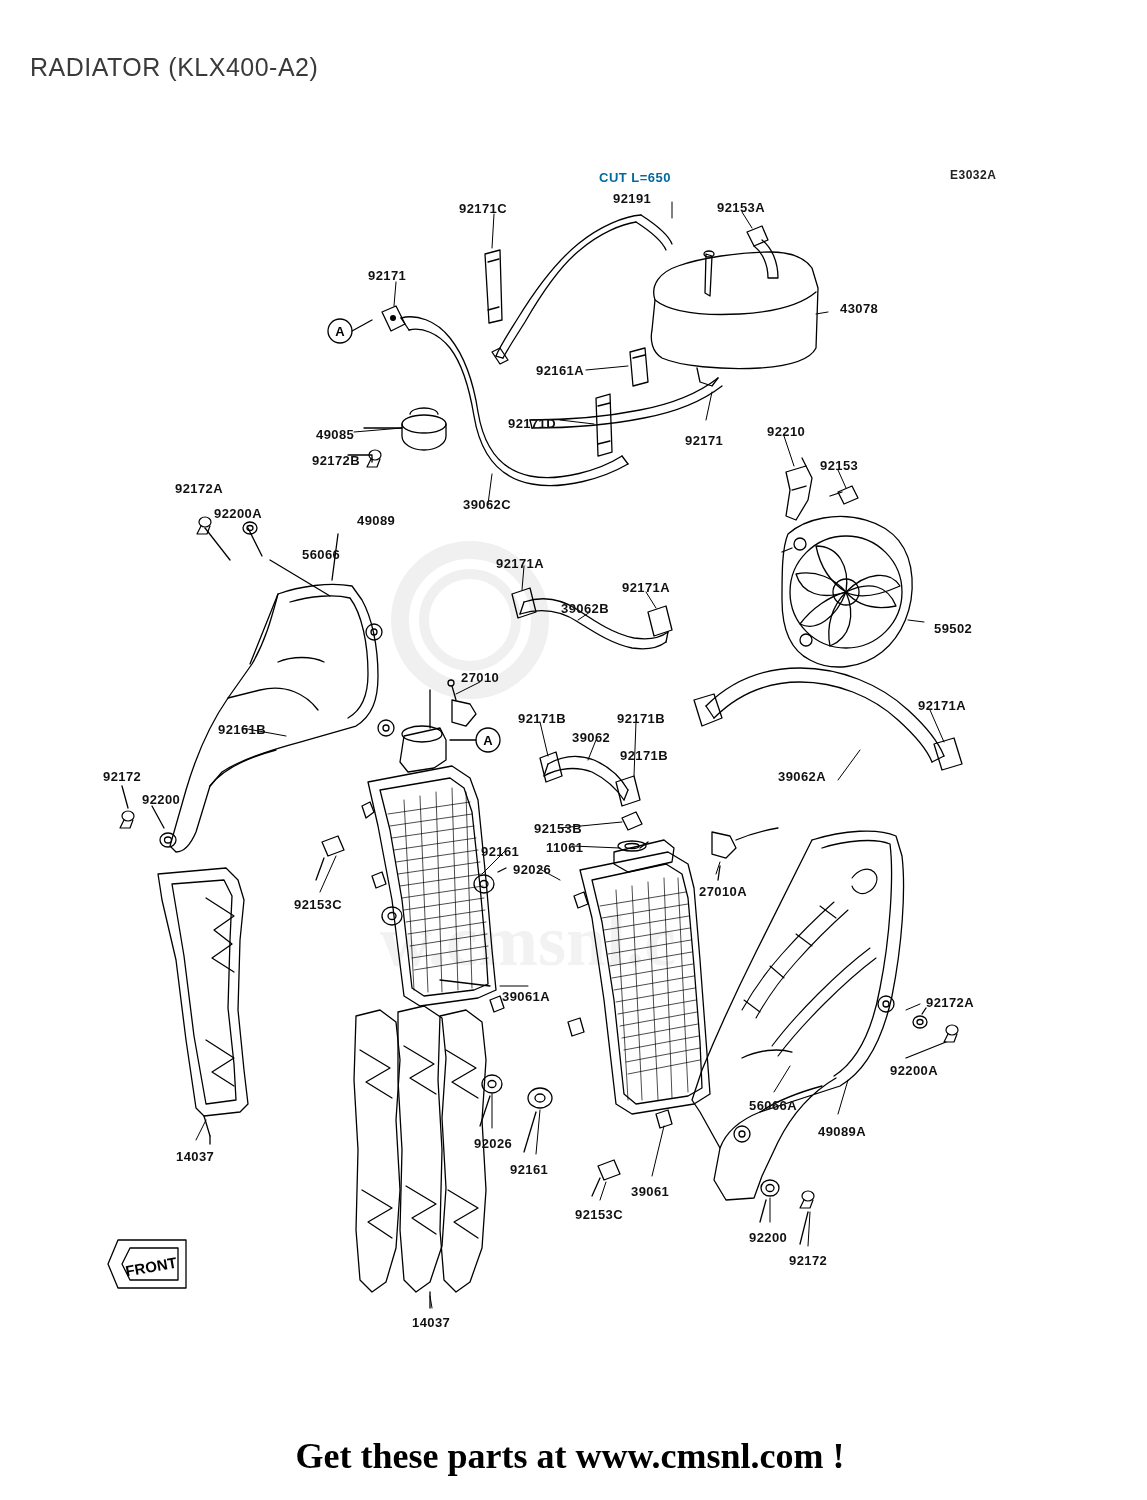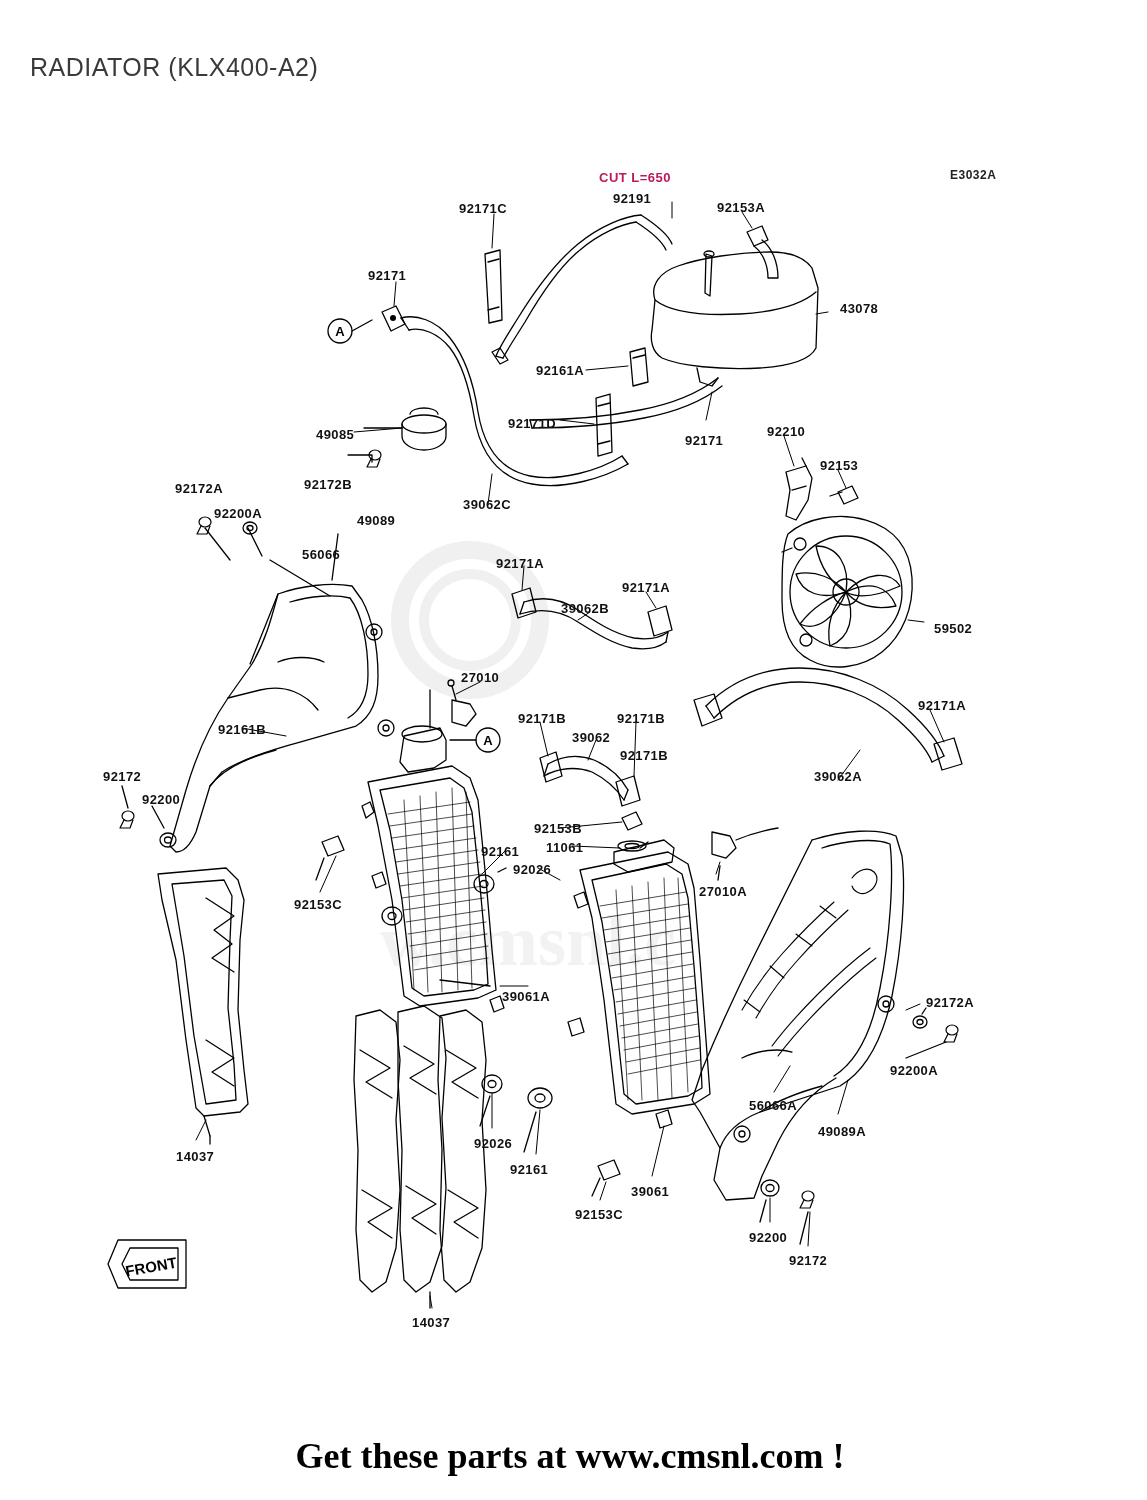--- a/index.html
+++ b/index.html
@@ -60,21 +60,21 @@
     letter-spacing: 0.4px;
     color: #111;
     white-space: nowrap;
   }
   .cut-label {
     position: absolute;
     font-size: 13px;
     font-weight: bold;
     font-family: "Liberation Sans", sans-serif;
     letter-spacing: 0.5px;
-    color: #be185d;
+    color: #0369a1;
     white-space: nowrap;
   }
   #art {
     position: absolute;
     left: 0;
     top: 0;
     width: 1147px;
     height: 1500px;
     pointer-events: none;
   }
@@ -457,39 +457,39 @@
       <div class="callout" style="left: 459px; top: 201px;">92171C</div>
       <div class="callout" style="left: 613px; top: 191px;">92191</div>
       <div class="callout" style="left: 717px; top: 200px;">92153A</div>
       <div class="callout" style="left: 368px; top: 268px;">92171</div>
       <div class="callout" style="left: 840px; top: 301px;">43078</div>
       <div class="callout" style="left: 536px; top: 363px;">92161A</div>
       <div class="callout" style="left: 508px; top: 416px;">92171D</div>
       <div class="callout" style="left: 685px; top: 433px;">92171</div>
       <div class="callout" style="left: 767px; top: 424px;">92210</div>
       <div class="callout" style="left: 316px; top: 427px; text-align: right;">49085</div>
-      <div class="callout" style="left: 304px; top: 453px; margin-top: 24px;">92172B</div>
+      <div class="callout" style="left: 312px; top: 453px;">92172B</div>
       <div class="callout" style="left: 820px; top: 458px;">92153</div>
       <div class="callout" style="left: 175px; top: 481px;">92172A</div>
       <div class="callout" style="left: 214px; top: 506px;">92200A</div>
       <div class="callout" style="left: 463px; top: 497px;">39062C</div>
       <div class="callout" style="left: 357px; top: 513px;">49089</div>
       <div class="callout" style="left: 302px; top: 547px;">56066</div>
       <div class="callout" style="left: 496px; top: 556px;">92171A</div>
       <div class="callout" style="left: 622px; top: 580px;">92171A</div>
       <div class="callout" style="left: 561px; top: 601px;">39062B</div>
       <div class="callout" style="left: 934px; top: 621px;">59502</div>
       <div class="callout" style="left: 461px; top: 670px;">27010</div>
       <div class="callout" style="left: 218px; top: 722px;">92161B</div>
       <div class="callout" style="left: 518px; top: 711px;">92171B</div>
       <div class="callout" style="left: 617px; top: 711px;">92171B</div>
       <div class="callout" style="left: 572px; top: 730px;">39062</div>
       <div class="callout" style="left: 620px; top: 748px;">92171B</div>
       <div class="callout" style="left: 918px; top: 698px;">92171A</div>
-      <div class="callout" style="left: 814px; top: 769px; text-align: center;">39062A</div>
+      <div class="callout" style="left: 778px; top: 769px; text-align: center;">39062A</div>
       <div class="callout" style="left: 103px; top: 769px;">92172</div>
       <div class="callout" style="left: 142px; top: 792px;">92200</div>
       <div class="callout" style="left: 534px; top: 821px;">92153B</div>
       <div class="callout" style="left: 546px; top: 840px;">11061</div>
       <div class="callout" style="left: 481px; top: 844px;">92161</div>
       <div class="callout" style="left: 513px; top: 862px;">92026</div>
       <div class="callout" style="left: 699px; top: 884px;">27010A</div>
       <div class="callout" style="left: 294px; top: 897px;">92153C</div>
       <div class="callout" style="left: 502px; top: 989px;">39061A</div>
       <div class="callout" style="left: 926px; top: 995px;">92172A</div>

